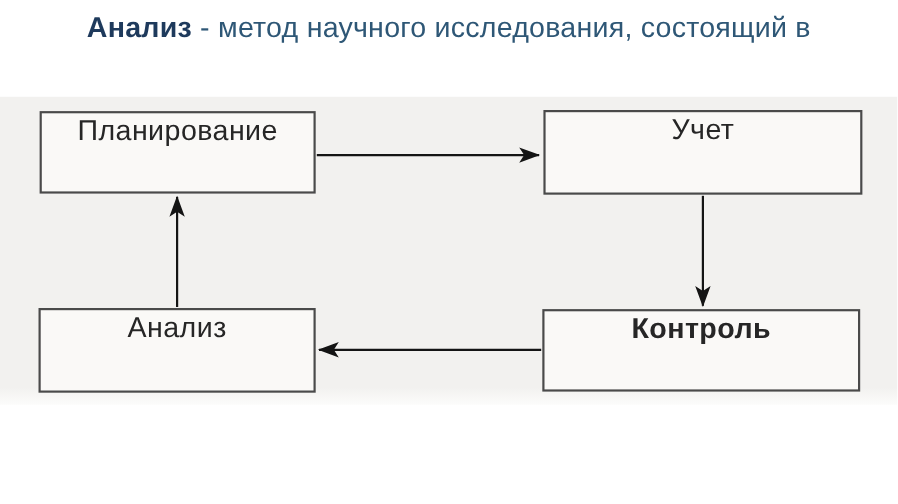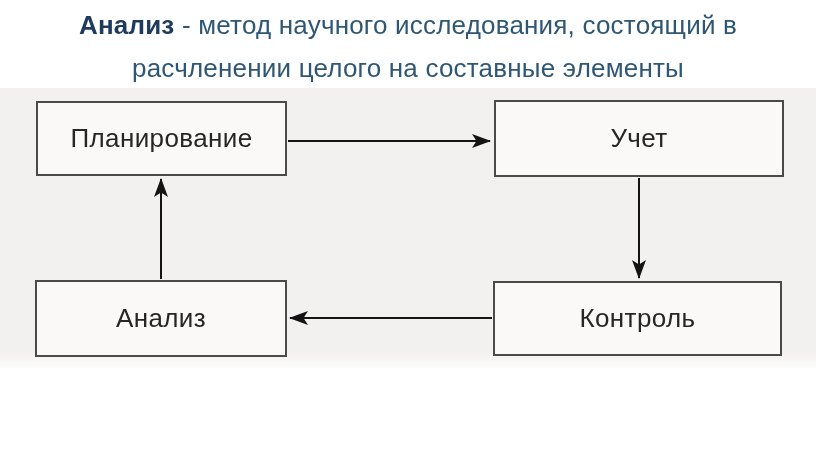--- a/index.html
+++ b/index.html
@@ -37,51 +37,50 @@
     background: linear-gradient(to bottom, #f2f1ef 0px, #f2f1ef 264px, #fcfcfb 280px);
   }
 
   
   .node {
     position: absolute;
     box-sizing: border-box;
     background: #faf9f7;
     border: 2px solid #4a4a4a;
     display: flex;
-    align-items: center;
+    align-items: flex-start;
     justify-content: center;
     color: #262626;
     font-size: 26px;
     letter-spacing: 0.4px;
   }
   .node-planning   { left: 36px;  top: 101px; width: 251px; height: 75px; }
   .node-accounting { left: 494px; top: 100px; width: 290px; height: 77px; }
   .node-analysis   { left: 35px;  top: 280px; width: 252px; height: 77px; }
-  .node-control    { left: 493px; top: 281px; width: 289px; height: 75px; }
+  .node-control    { left: 493px; top: 281px; width: 289px; height: 75px; font-weight: bold; }
 
   
   .arrows {
     position: absolute;
     left: 0; top: 0;
     width: 816px; height: 458px;
     pointer-events: none;
   }
   .arrows line {
     stroke: #141414;
     stroke-width: 2;
   }
 </style>
 </head>
 <body>
 
 <div class="page">
 
   <header class="title">
     <div class="line"><span class="term">Анализ</span><span> - метод научного исследования, состоящий в</span></div>
-    <div class="line">расчленении целого на составные элементы</div>
   </header>
 
   <div class="backdrop"></div>
 
   <svg class="arrows" viewBox="0 0 816 458" xmlns="http://www.w3.org/2000/svg">
     <defs>
       <marker id="ah" markerUnits="userSpaceOnUse" markerWidth="20" markerHeight="16" refX="18" refY="7" orient="auto">
         <path d="M0,0 L19,7 L0,14 L4.5,7 Z" fill="#141414"></path>
       </marker>
     </defs>

